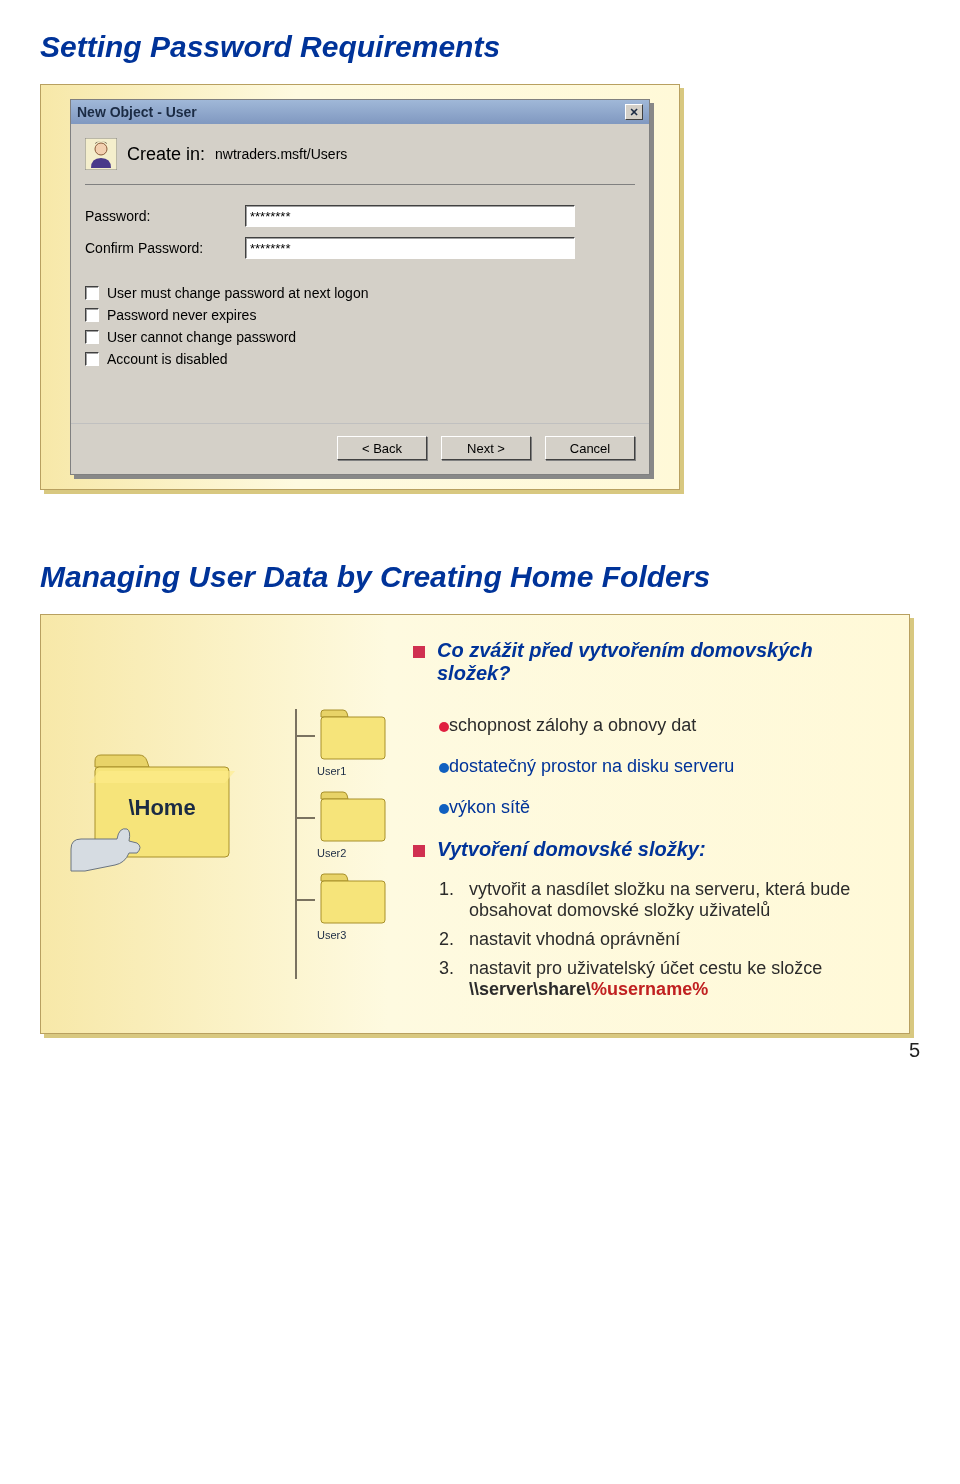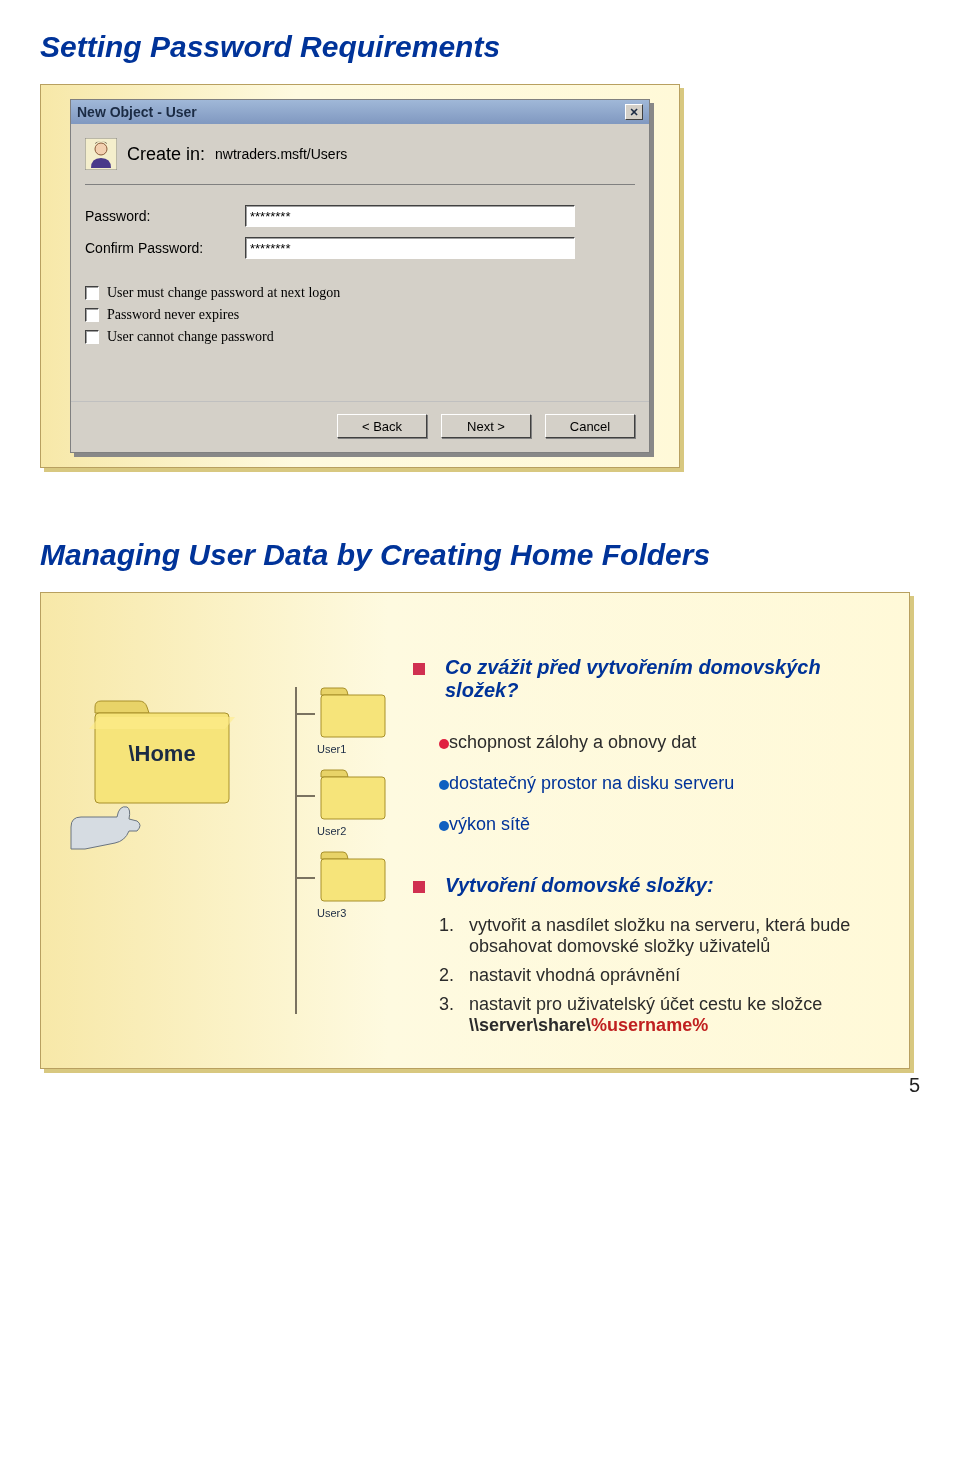--- a/index.html
+++ b/index.html
@@ -65,21 +65,21 @@
     flex:0 0 330px;
     border:1px solid #808080;
     border-top-color:#404040; border-left-color:#404040;
     border-right-color:#fff; border-bottom-color:#fff;
     background:#fff;
     box-shadow: inset 1px 1px 0 #a0a0a0;
     padding:2px 4px;
     font-size:13px;
     height:22px;
   }
-  .chk-row { display:flex; align-items:center; gap:8px; margin:6px 0; font-size:14px;font-family:Liberation Serif, serif;}
+  .chk-row { display:flex; align-items:center; gap:8px; margin:6px 0; font-size:14px;}
   .chk {
     width:14px; height:14px;
     border:1px solid #808080;
     border-top-color:#404040; border-left-color:#404040;
     border-right-color:#fff; border-bottom-color:#fff;
     background:#fff;
     box-shadow: inset 1px 1px 0 #a0a0a0;
   }
   .btnbar { display:flex; gap:14px; justify-content:flex-end; padding:0 14px 14px 0; border-top:1px solid #c0c0c0; padding-top:12px;}
   .winbtn {
@@ -100,21 +100,21 @@
     padding: 24px 24px 24px 24px;
     position: relative;
     display:flex;
     gap:24px;
     min-height:420px;
   }
   .hand-folder {
     width:190px; height:140px; position:relative; margin-top:80px;
   }
   .bigfolder {
-    position:absolute; top:2px; left:22px;
+    position:absolute; top:34px; left:22px;
     width:150px; height:110px;
   }
   .folder-svg { width:100%; height:100%; }
   .home-label {
     position:absolute; inset:0;
     display:flex; align-items:center; justify-content:center;
     font-size:22px; font-weight:bold; color:#1b2b44;
     font-style:normal;
   }
   .hand {
@@ -136,21 +136,21 @@
   }
   .small-folder-label {
     position:absolute; left:38px; top:56px;
     font-size:11px; font-weight:normal; color:#1b2b44;
   }
   .content-col { flex:1; }
   .q-head {
     color:#003399; font-weight:bold; font-size:20px; font-style:italic;
     margin-bottom:10px;
   }
-  .q-head-row { display:flex; gap:20px; align-items:flex-start; margin-bottom:4px;margin-top:39px;}
+  .q-head-row { display:flex; gap:12px; align-items:flex-start; margin-bottom:4px;}
   .sq { width:12px; height:12px; background:#d03050; margin-top:7px; flex-shrink:0;}
   .sub-list { list-style:none; margin:6px 0 18px 26px; }
   .sub-row { display:flex; align-items:flex-start; margin:20px 0; font-size:18px; color:#2b2b2b;text-align:right;}
   .sub-row.blue { color:#003399; }
   .dot { width:10px; height:10px; border-radius:50%; margin-top:7px; flex-shrink:0;}
   .dot.red { background:#e02040; }
   .dot.blue { background:#1060c0; }
   .num-list { list-style:none; margin:6px 0 0 26px;}
   .num-row { display:flex; gap:12px; align-items:flex-start; margin:8px 0; font-size:18px; color:#2b2b2b;}
   .num { color:#2b2b2b; font-size:18px; min-width:18px;}
@@ -199,20 +199,24 @@
         <span>User must change password at next logon</span>
       </div>
       <div class="chk-row">
         <div class="chk"></div>
         <span>Password never expires</span>
       </div>
       <div class="chk-row">
         <div class="chk"></div>
         <span>User cannot change password</span>
       </div>
+      <div class="chk-row">
+        <div class="chk"></div>
+        <span>Account is disabled</span>
+      </div>
 
       <div style="height:40px"></div>
     </div>
     <div class="btnbar">
       <button class="winbtn">&lt; Back</button>
       <button class="winbtn">Next &gt;</button>
       <button class="winbtn">Cancel</button>
     </div>
   </div>
 </div>

